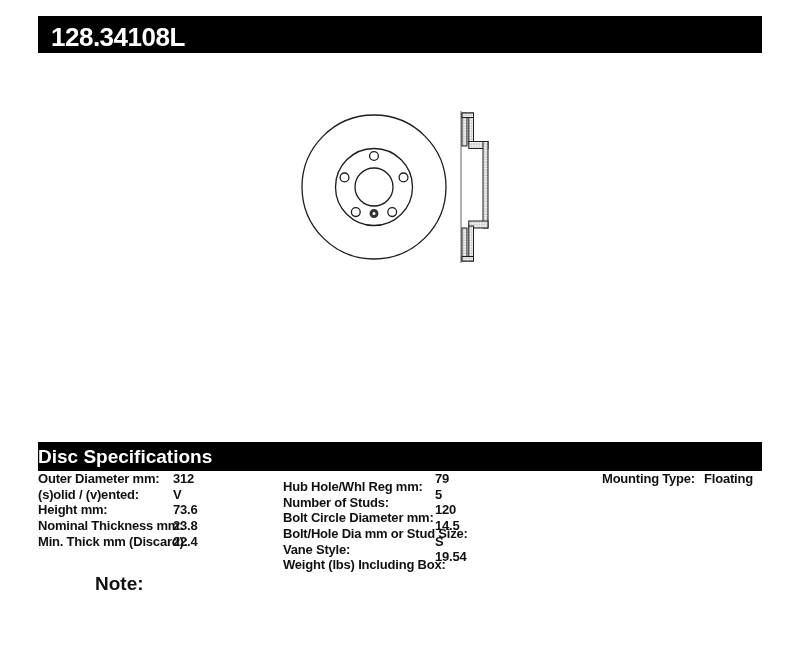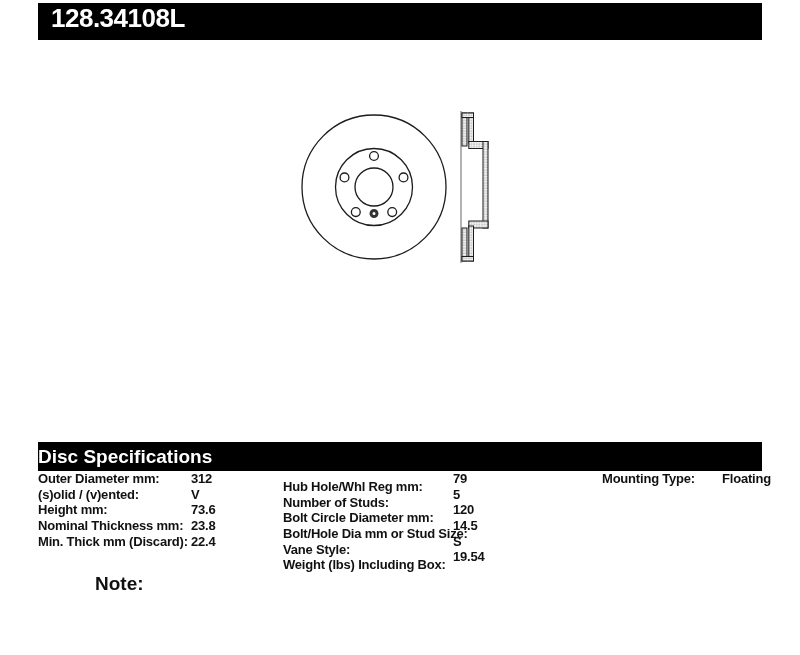--- a/index.html
+++ b/index.html
@@ -13,24 +13,24 @@
   }
   .bar {
     position:absolute;
     left:38px; width:724px;
     background:#000;
     color:#fff;
     box-sizing:border-box;
     font-weight:bold;
   }
   .header-bar {
-    top:3px; height:37px;
+    top:16px; height:37px;
     display:flex;
     justify-content:space-between;
-    align-items:flex-start;
+    align-items:flex-end;
     padding:0 13px;
     font-size:26px;
     letter-spacing:-0.5px;
   }
   .spec-title-bar {
     top:442px; height:29px;
     display:flex;
     align-items:center;
     font-size:19px;
   }
@@ -51,21 +51,21 @@
     align-items:center;
     height:15.6px;
   }
   .spec-label { display:inline-block; text-align:left; }
   .col-left  { left:38px; }
   .col-left  .spec-label { width:130px; }
   .col-mid   { left:283px; }
   .col-mid   .spec-label { width:147px;margin-top:16px; }
   .col-right { left:558px; }
   .col-right .spec-label { width:97px;margin-left:44px; }
-  .spec-value { margin-left:23px; }
+  .spec-value { margin-left:5px; }
   .note {
     position:absolute;
     left:95px; top:573px;
     font-size:19px;
     font-weight:bold;
   }
 </style>
 </head>
 <body>
 

